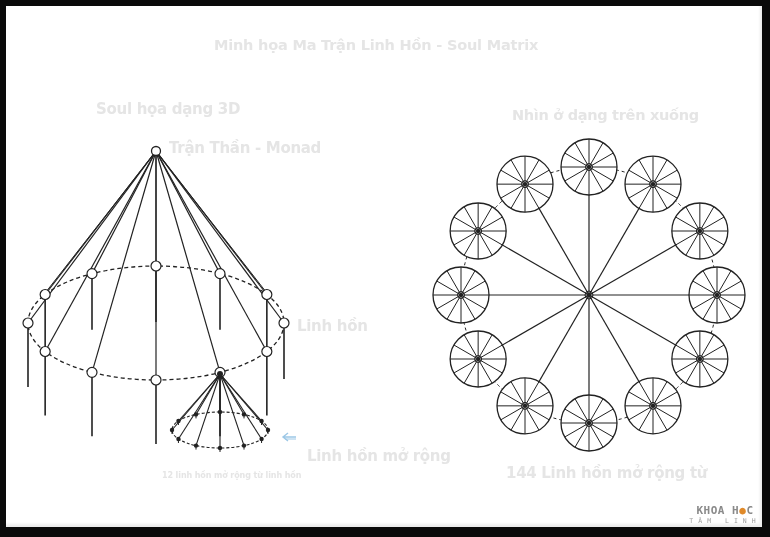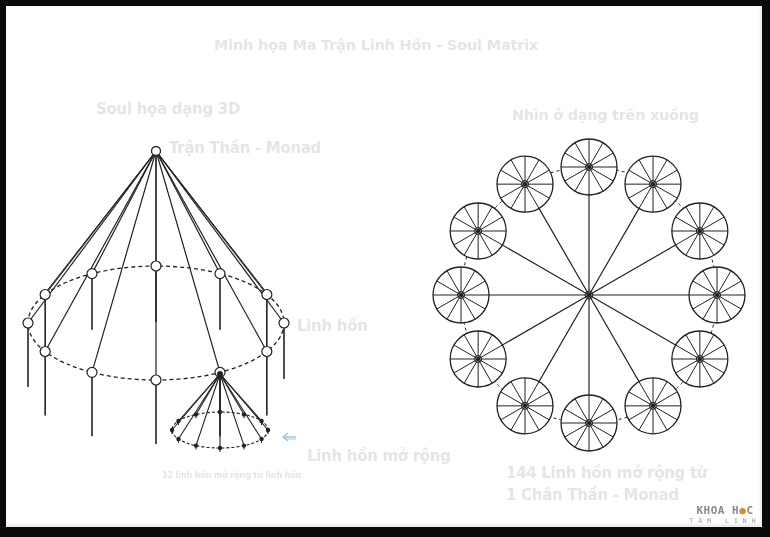--- a/index.html
+++ b/index.html
@@ -376,19 +376,18 @@
 
 <div class="lbl title">Minh họa Ma Trận Linh Hồn - Soul Matrix</div>
 <div class="lbl lbl3d">Soul họa dạng 3D</div>
 <div class="lbl monad">Trận Thần - Monad</div>
 <div class="lbl soul">Linh hồn</div>
 <div class="lbl ext">Linh hồn mở rộng</div>
 <div class="lbl small">12 linh hồn mở rộng từ linh hồn</div>
 <div class="lbl topview">Nhìn ở dạng trên xuống</div>
 <div class="lbl caption">
   <div>144 Linh hồn mở rộng từ</div>
-  <div>1 Chân Thần - Monad</div>
 </div>
 
 <div class="logo">
   <div class="l1"><span>KHOA H</span><span class="dot">●</span><span>C</span></div>
   <div class="l2">TÂM LINH</div>
 </div>
 
 </body></html>

